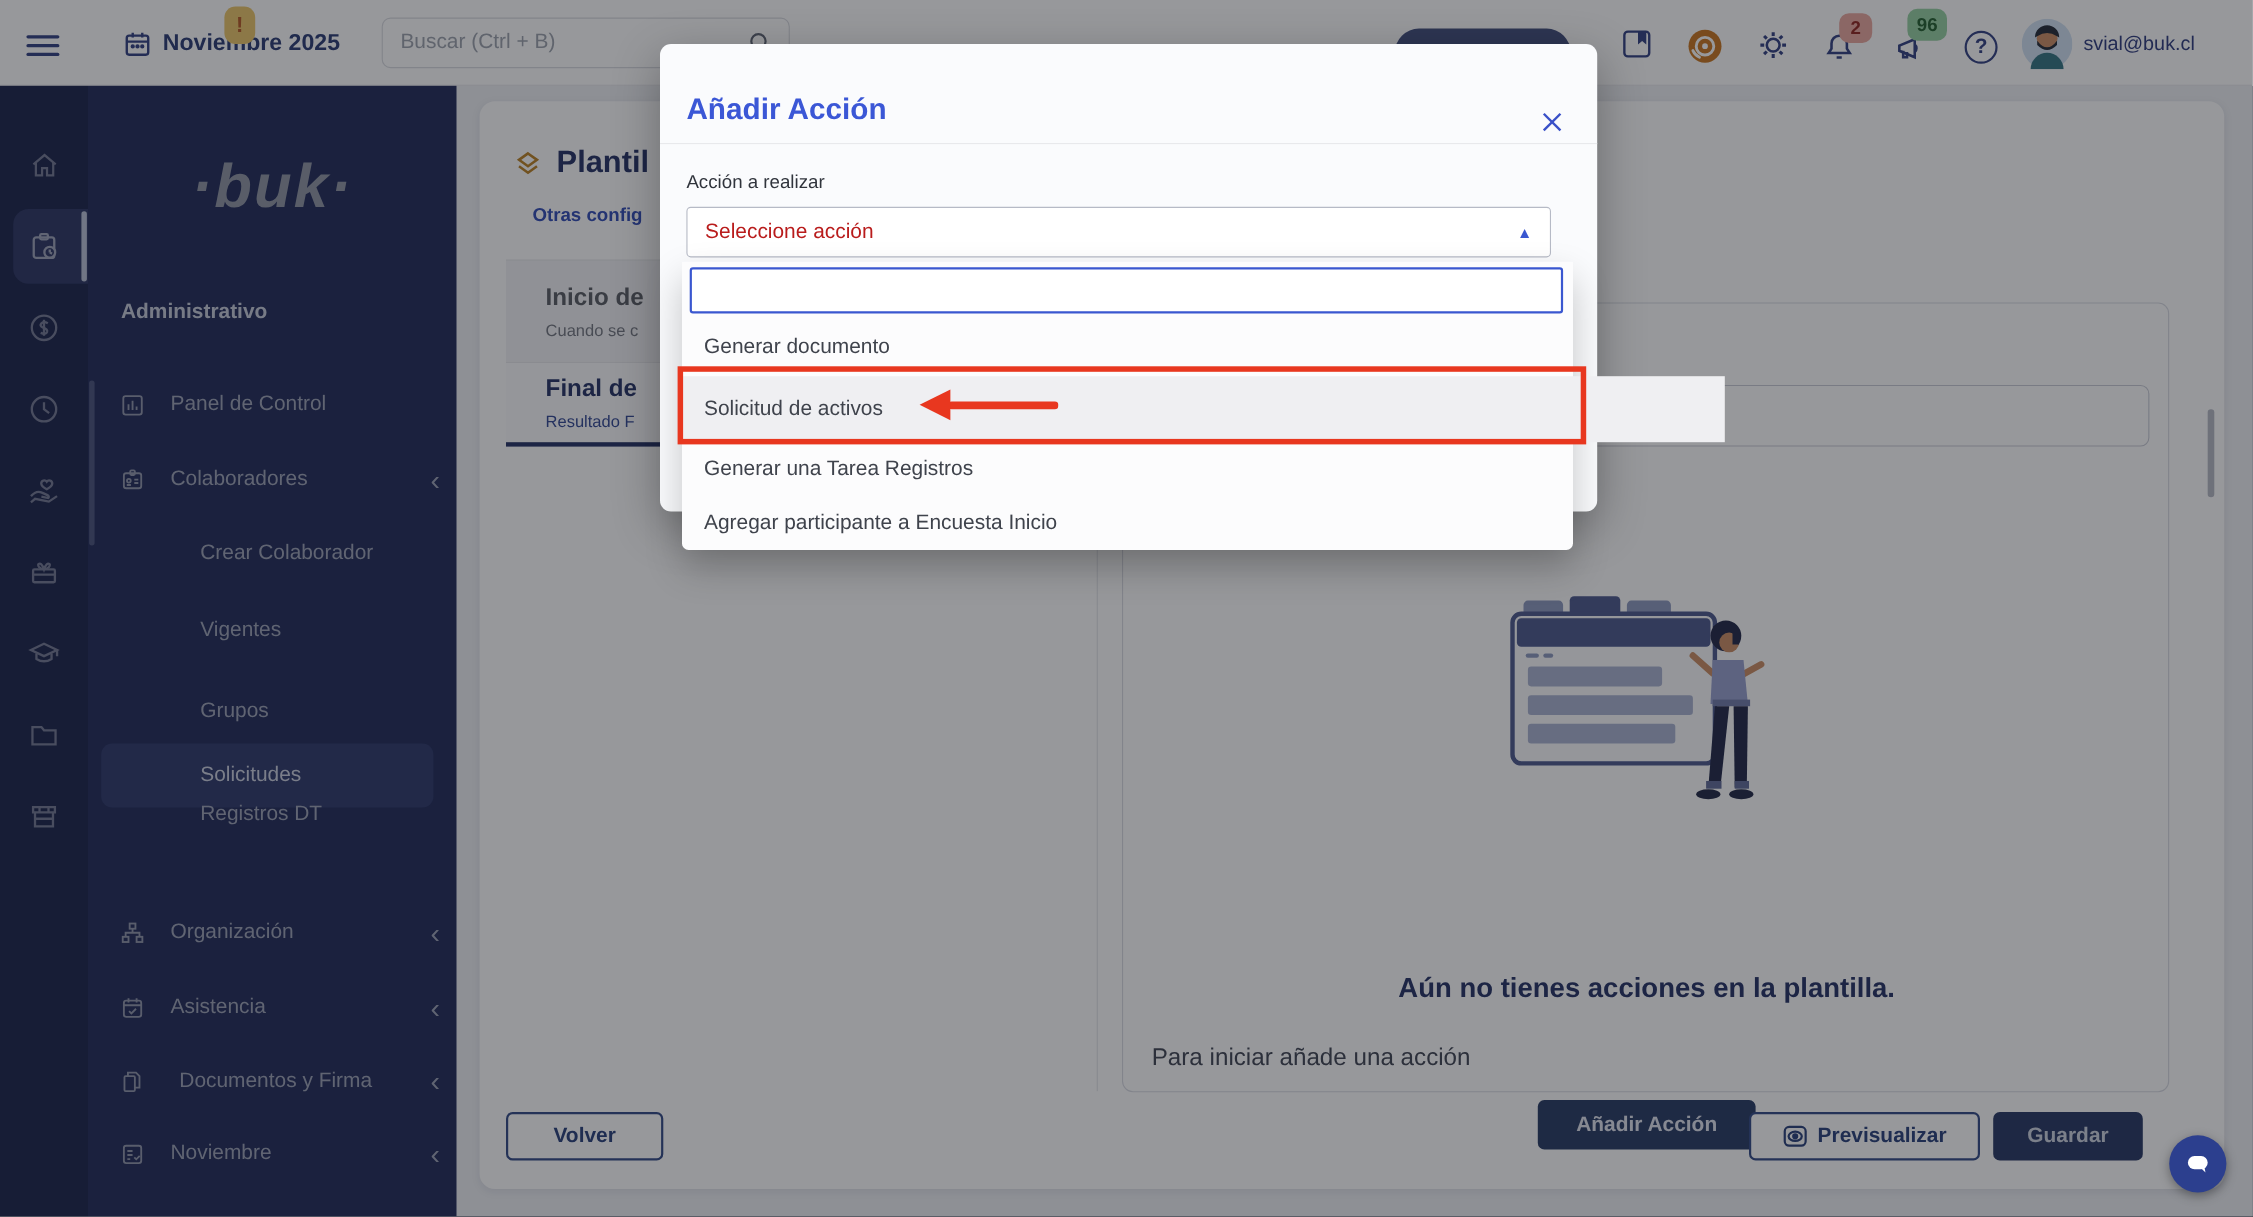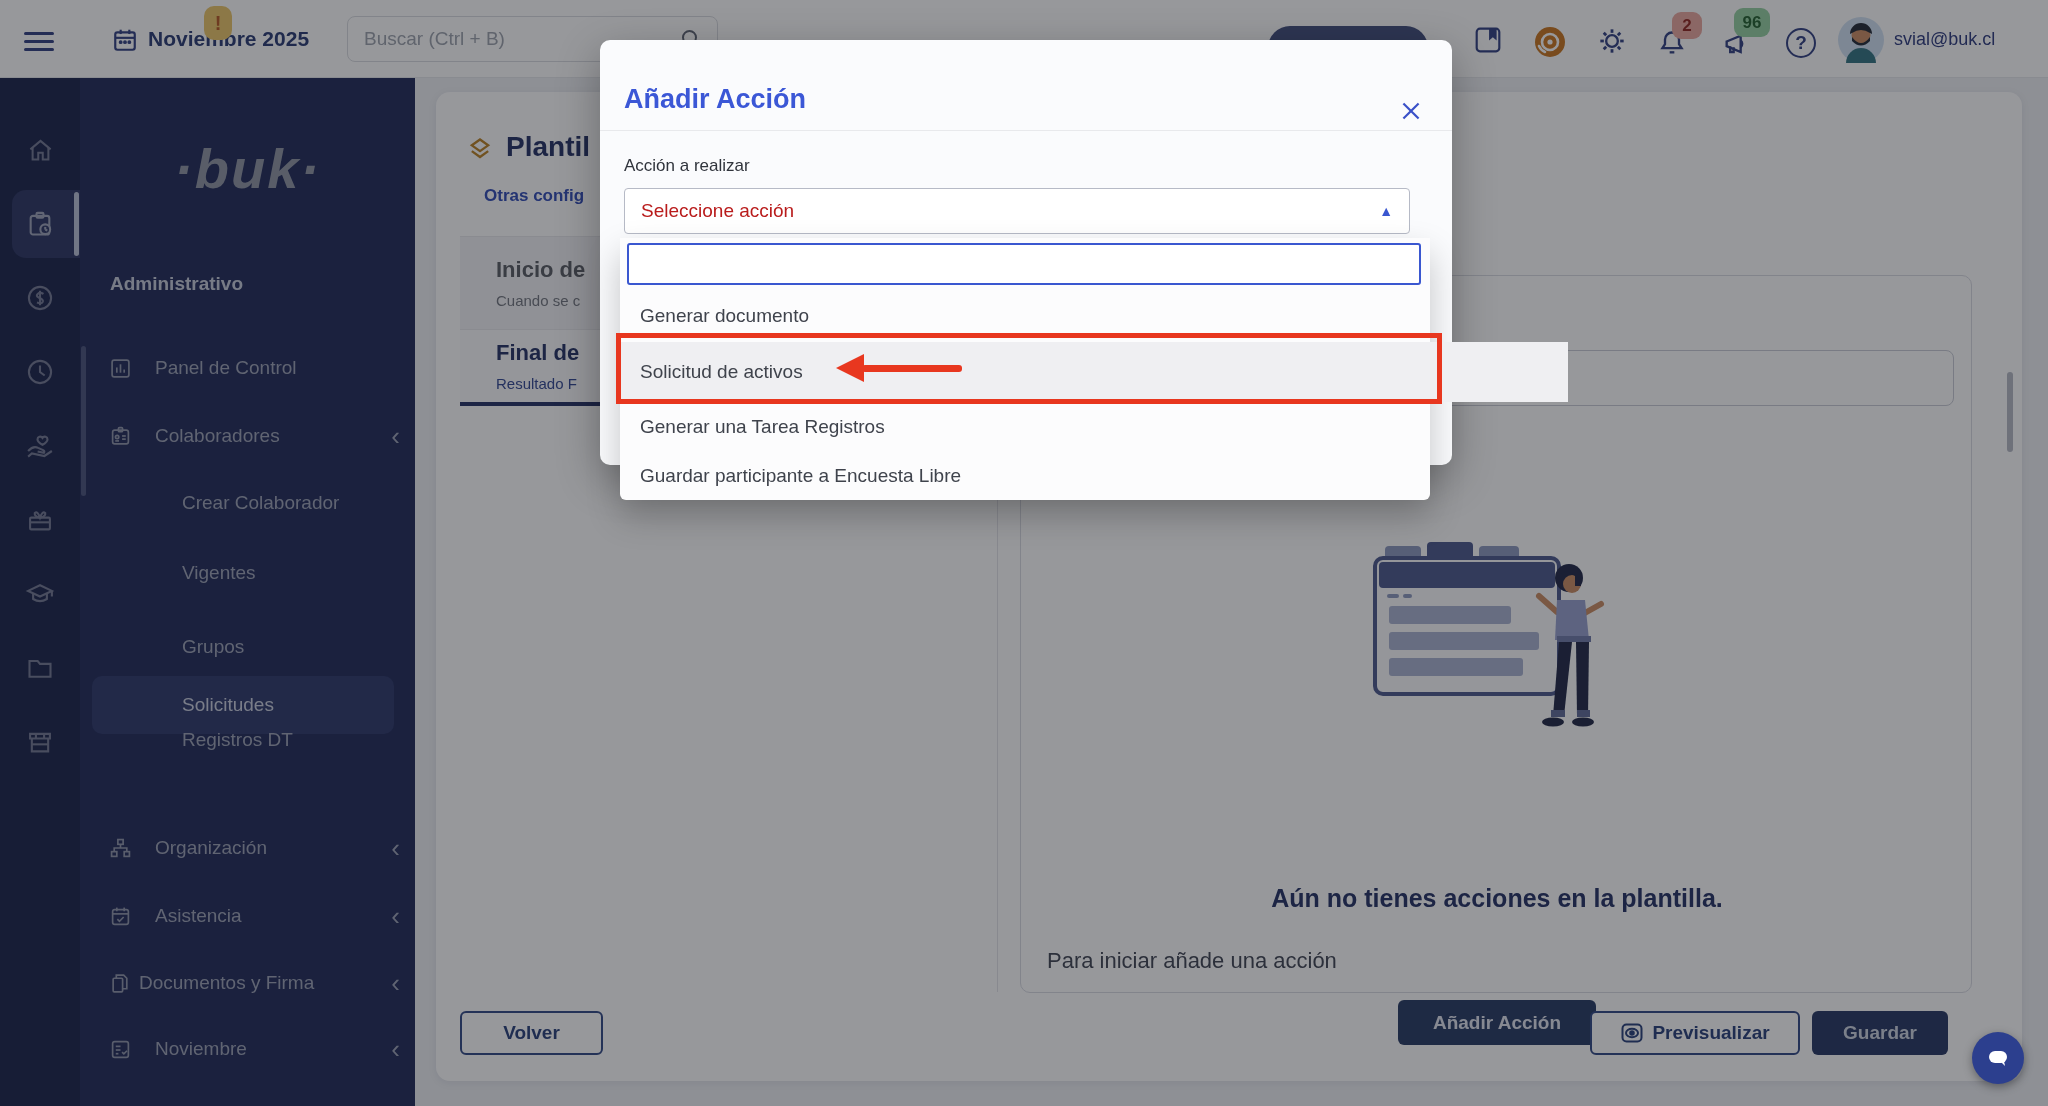--- a/index.html
+++ b/index.html
@@ -319,21 +319,21 @@
       <span class="chev" style="margin-left:auto;">‹</span>
     </div>
 
     <div class="a side-item f" style="left:30px;top:883px;height:44px;width:290px;">
       <span class="side-ic">
         <svg width="21" height="21" viewBox="0 0 20 20" fill="none" stroke="currentColor" stroke-width="1.6">
           <path d="M6 5 V2 h7 l3 3 v10 h-4"></path>
             <rect x="3" y="5" width="9" height="13" rx="1"></rect>
         </svg>
         </span>
-      <span class="lbl" style="margin-left:8px;">Documentos y Firma</span>
+      <span class="lbl" style="margin-left:32px;">Documentos y Firma</span>
       <span class="chev" style="margin-left:auto;">‹</span>
     </div>
 
     <div class="a side-item f" style="left:30px;top:949px;height:44px;width:290px;">
       <span class="side-ic">
         <svg width="21" height="21" viewBox="0 0 20 20" fill="none" stroke="currentColor" stroke-width="1.6">
           <rect x="2.5" y="2.5" width="15" height="15" rx="2"></rect>
             <line x1="5.5" y1="7" x2="10" y2="7"></line>
             <line x1="5.5" y1="10.5" x2="10" y2="10.5"></line>
             <line x1="5.5" y1="14" x2="8" y2="14"></line>
@@ -435,21 +435,21 @@
       <span id="select-ph">Seleccione acción</span>
       <span id="select-caret" style="margin-left:auto;">▲</span>
     </div>
   </div>
 
   <div id="dropdown" class="a">
     <input id="dd-search" class="a" style="left: 7px; top: 5px; width: 794px; height: 42px;" value="">
     <div class="a opt" style="top:52px;height:52px;">Generar documento</div>
     <div class="a opt hl" style="top:104px;height:60px;">Solicitud de activos</div>
     <div class="a opt" style="top:164px;height:50px;">Generar una Tarea Registros</div>
-    <div class="a opt" style="top:214px;height:48px;">Guardar participante a Encuesta Libre</div>
+    <div class="a opt" style="top:214px;height:48px;">Agregar participante a Encuesta Inicio</div>
   </div>
 
   <div id="red-box" class="a"></div>
   <div id="red-arrow-shaft" class="a"></div>
   <div id="red-arrow-head" class="a"></div>
 
   <div id="chat-fab" class="a fc">
     <span>
       <svg width="24" height="24" viewBox="0 0 24 24">
         <rect x="3" y="5" width="18" height="12" rx="6" fill="#ffffff"></rect>

